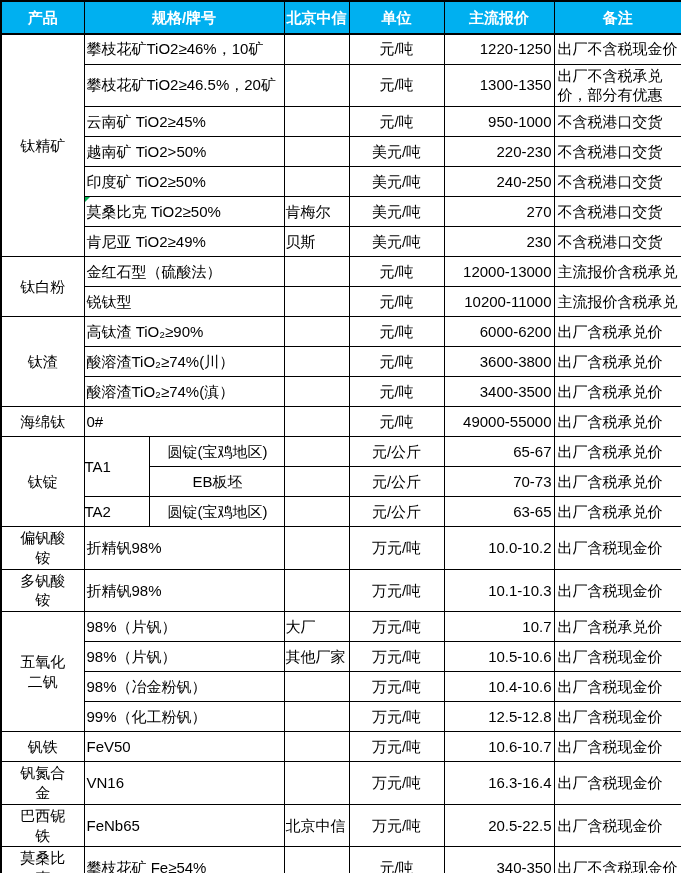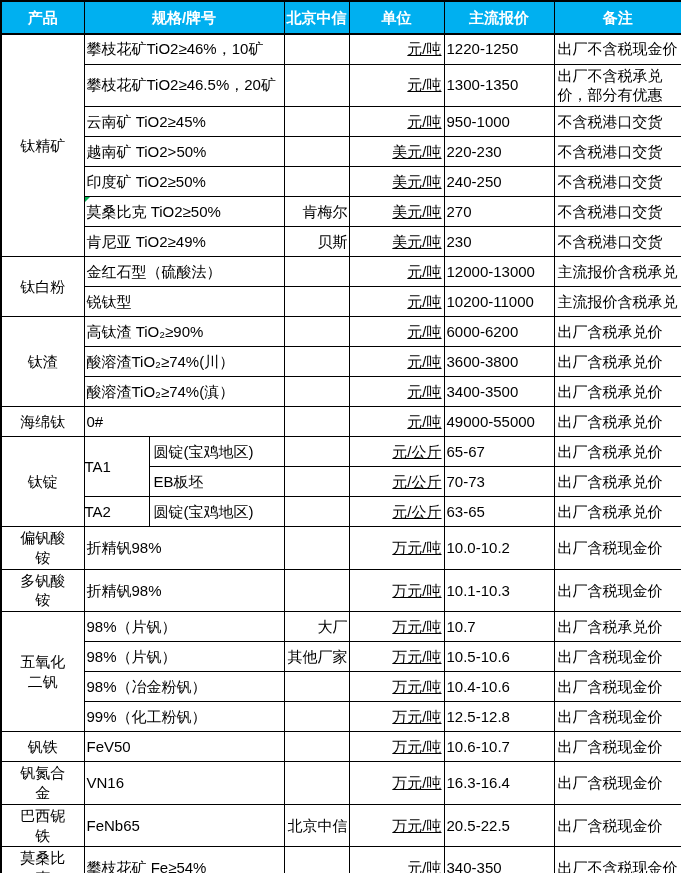--- a/index.html
+++ b/index.html
@@ -35,24 +35,24 @@
     background: var(--hdr-bg);
     color: #ffffff;
     font-weight: bold;
     text-align: center;
     border-bottom: 2px solid var(--grid);
   }
   tbody tr { height: 30px; }
   td.c-product { text-align: center; padding: 1px 17px; }
   td.c-spec    { text-align: left;  position: relative; }
   td.c-speca   { text-align: left;  padding-left: 0; }
-  td.c-specb   { text-align: left;  padding-left: 4px; }
-  td.c-maker   { text-align: right; padding: 1px 1px; }
-  td.c-unit    { text-align: right; text-decoration: underline; }
-  td.c-price   { text-align: left; }
+  td.c-specb   { text-align: center;  padding-left: 4px; }
+  td.c-maker   { text-align: left; padding: 1px 1px; }
+  td.c-unit    { text-align: center; }
+  td.c-price   { text-align: right; }
   td.c-note    { text-align: left; padding-left: 3px; padding-right: 2px; }
   .comment-marker {
     position: absolute;
     top: 0;
     left: 0;
     width: 0;
     height: 0;
     border-top: 5px solid var(--marker);
     border-right: 5px solid transparent;
   }

